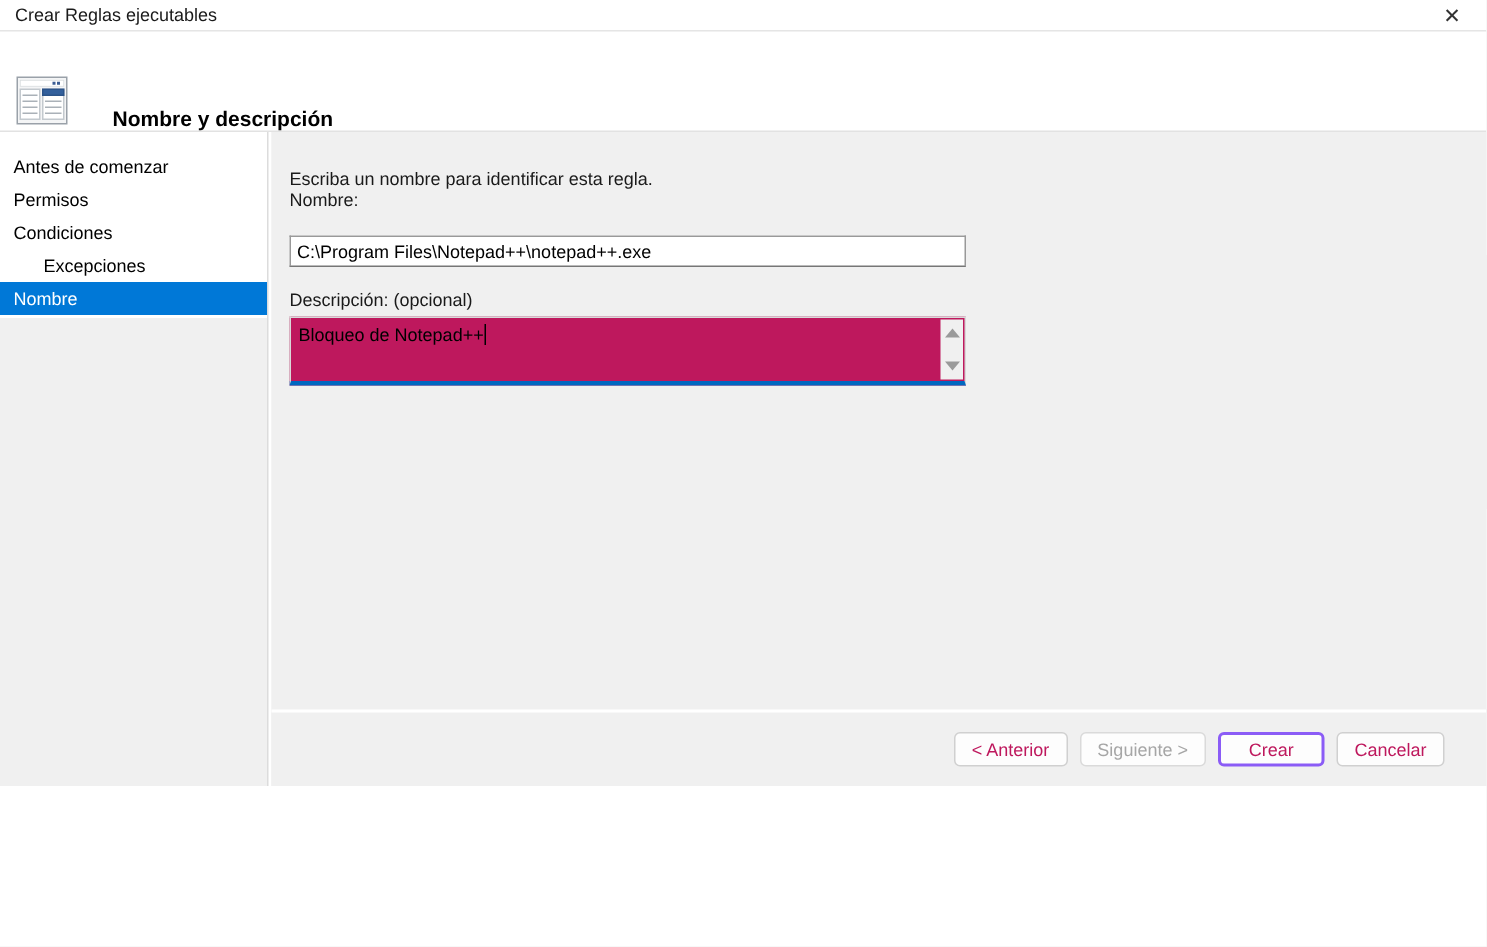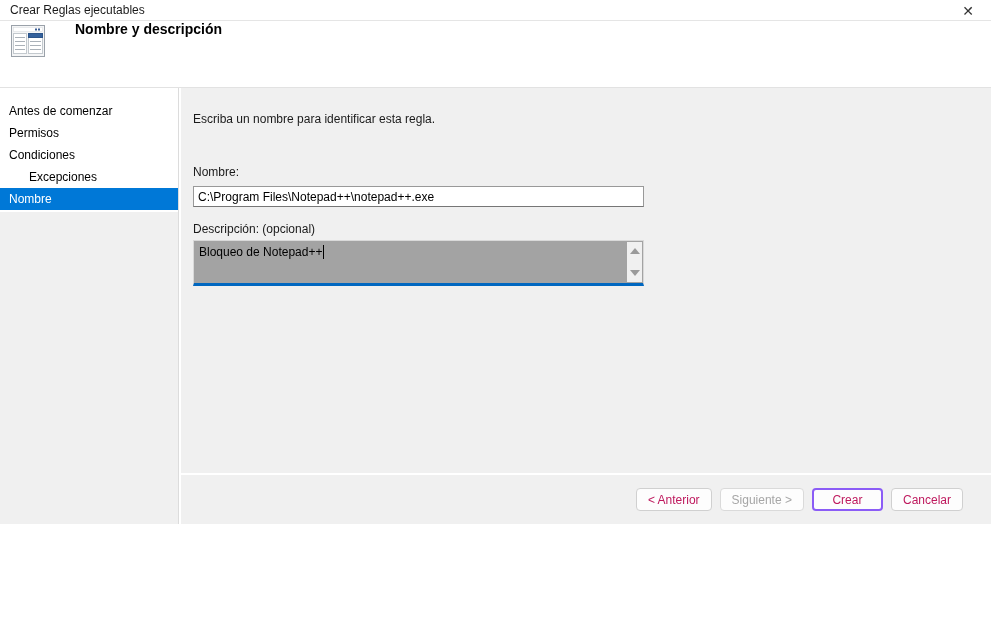--- a/index.html
+++ b/index.html
@@ -6,42 +6,42 @@
   html,body { width: 991px; height: 631px; }
   body { font-family: "Liberation Sans", "DejaVu Sans", sans-serif; font-size: 12px; color: #1a1a1a; }
   .window { width: 991px; height: 524px; background: #f0f0f0; display: flex; flex-direction: column; overflow: hidden; }
 
   
   .titlebar { height: 21px; background: #ffffff; border-bottom: 1px solid #e5e5e5; display: flex; align-items: center; flex: 0 0 auto; position: relative; }
   .titlebar-text { padding-left: 10px; font-size: 12px; color: #1a1a1a; }
   .close-btn { position: absolute; right: 8px; top: 0; width: 30px; height: 21px; display: flex; align-items: center; justify-content: center; font-size: 14px; color: #333; cursor: default; }
 
   
-  .header { height: 67px; background: #ffffff; border-bottom: 1px solid #e2e2e2; display: flex; align-items: flex-start; flex: 0 0 auto; }
+  .header { height: 67px; background: #ffffff; border-bottom: 1px solid #e2e2e2; display: flex; align-items: flex-end; flex: 0 0 auto; }
   .header-icon { width: 40px; height: 40px; margin-left: 8px; flex: 0 0 auto; }
   .header-title { margin-left: 27px; font-size: 14px; font-weight: bold; color: #000; }
 
   
   .body { flex: 1 1 auto; display: flex; background: #f0f0f0; min-height: 0; }
   .sidebar { width: 178px; flex: 0 0 auto; background: #f0f0f0; }
   .nav-list { background: #ffffff; padding-top: 12px; padding-bottom: 2px; }
   .nav-item { height: 22px; line-height: 22px; padding-left: 9px; color: #000; white-space: nowrap; cursor: default; }
   .nav-item.indent { padding-left: 29px; }
   .nav-item.selected { background: #0078d7; color: #ffffff; }
   .v-divider { width: 3px; flex: 0 0 auto; background: #ffffff; border-left: 1px solid #dcdcdc; }
 
   .main { flex: 1 1 auto; display: flex; flex-direction: column; background: #f0f0f0; min-width: 0; }
   .content { flex: 1 1 auto; padding: 24px 0 0 12px; }
   .instruction { font-size: 12px; color: #1a1a1a; }
 
-  .field-label { margin-top: 39px; font-size: 12px; }
-  .name-input { display: block; margin-top: 7px; width: 451px; height: 21px; border: 1px solid #999; border-bottom-color: #767676; background: #fff; font-family: "Liberation Sans", sans-serif; font-size: 12px; padding: 0 4px; color: #000; outline: none; }
+  .field-label { font-size: 12px; }
+  .name-input { display: block; margin-top: 17px; width: 451px; height: 21px; border: 1px solid #999; border-bottom-color: #767676; background: #fff; font-family: "Liberation Sans", sans-serif; font-size: 12px; padding: 0 4px; color: #000; outline: none; }
 
   .desc-label { margin-top: 15px; font-size: 12px; }
-  .desc-box { position: relative; margin-top: 4px; width: 451px; height: 46px; background: #a3a3a3; border: 1px solid #d9d9d9; border-bottom: 3px solid #0067c0; }
+  .desc-box { position: relative; margin-top: 4px; width: 451px; height: 46px; background: #be185d; border: 1px solid #d9d9d9; border-bottom: 3px solid #0067c0; }
   .desc-text { position: absolute; left: 5px; top: 4px; font-size: 12px; color: #000; white-space: pre; }
   .caret { display: inline-block; width: 1px; height: 14px; background: #000; vertical-align: text-bottom; margin-left: 1px; }
   .desc-scrollbar { position: absolute; top: 1px; right: 1px; bottom: 1px; width: 15px; background: #f0f0f0; }
   .sb-arrow { position: absolute; left: 0; width: 15px; height: 14px; display: flex; align-items: center; justify-content: center; }
   .sb-up { top: 2px; }
   .sb-down { bottom: 2px; }
   .tri-up { width: 0; height: 0; border-left: 5px solid transparent; border-right: 5px solid transparent; border-bottom: 6px solid #9a9a9a; }
   .tri-down { width: 0; height: 0; border-left: 5px solid transparent; border-right: 5px solid transparent; border-top: 6px solid #9a9a9a; }
 
   

